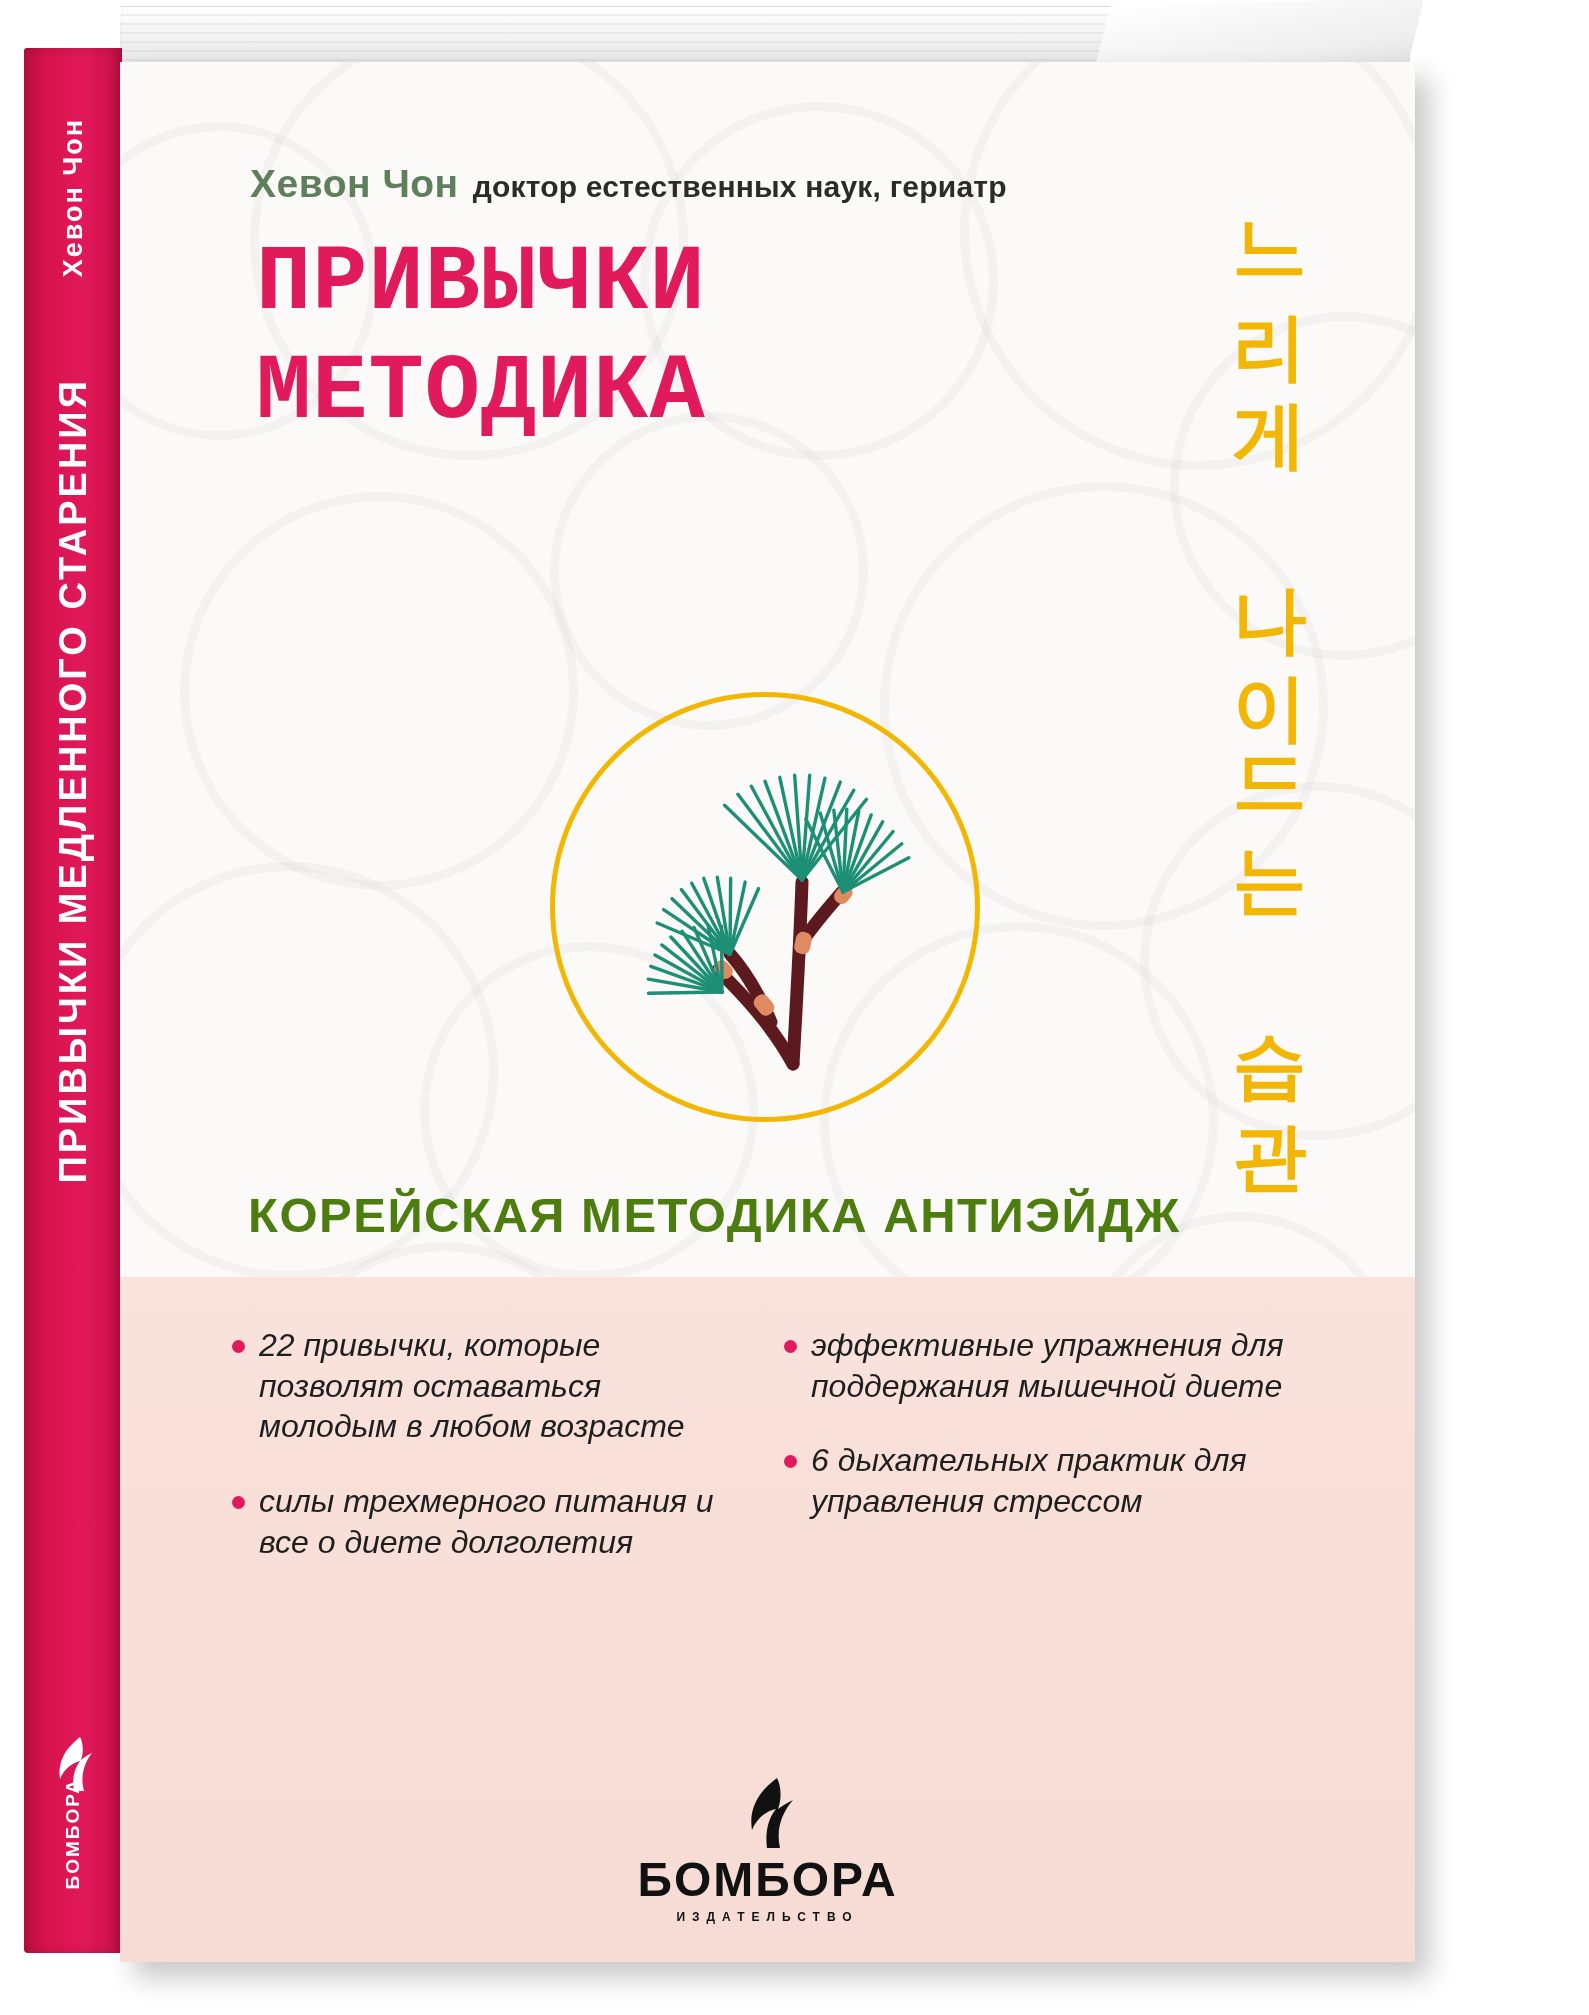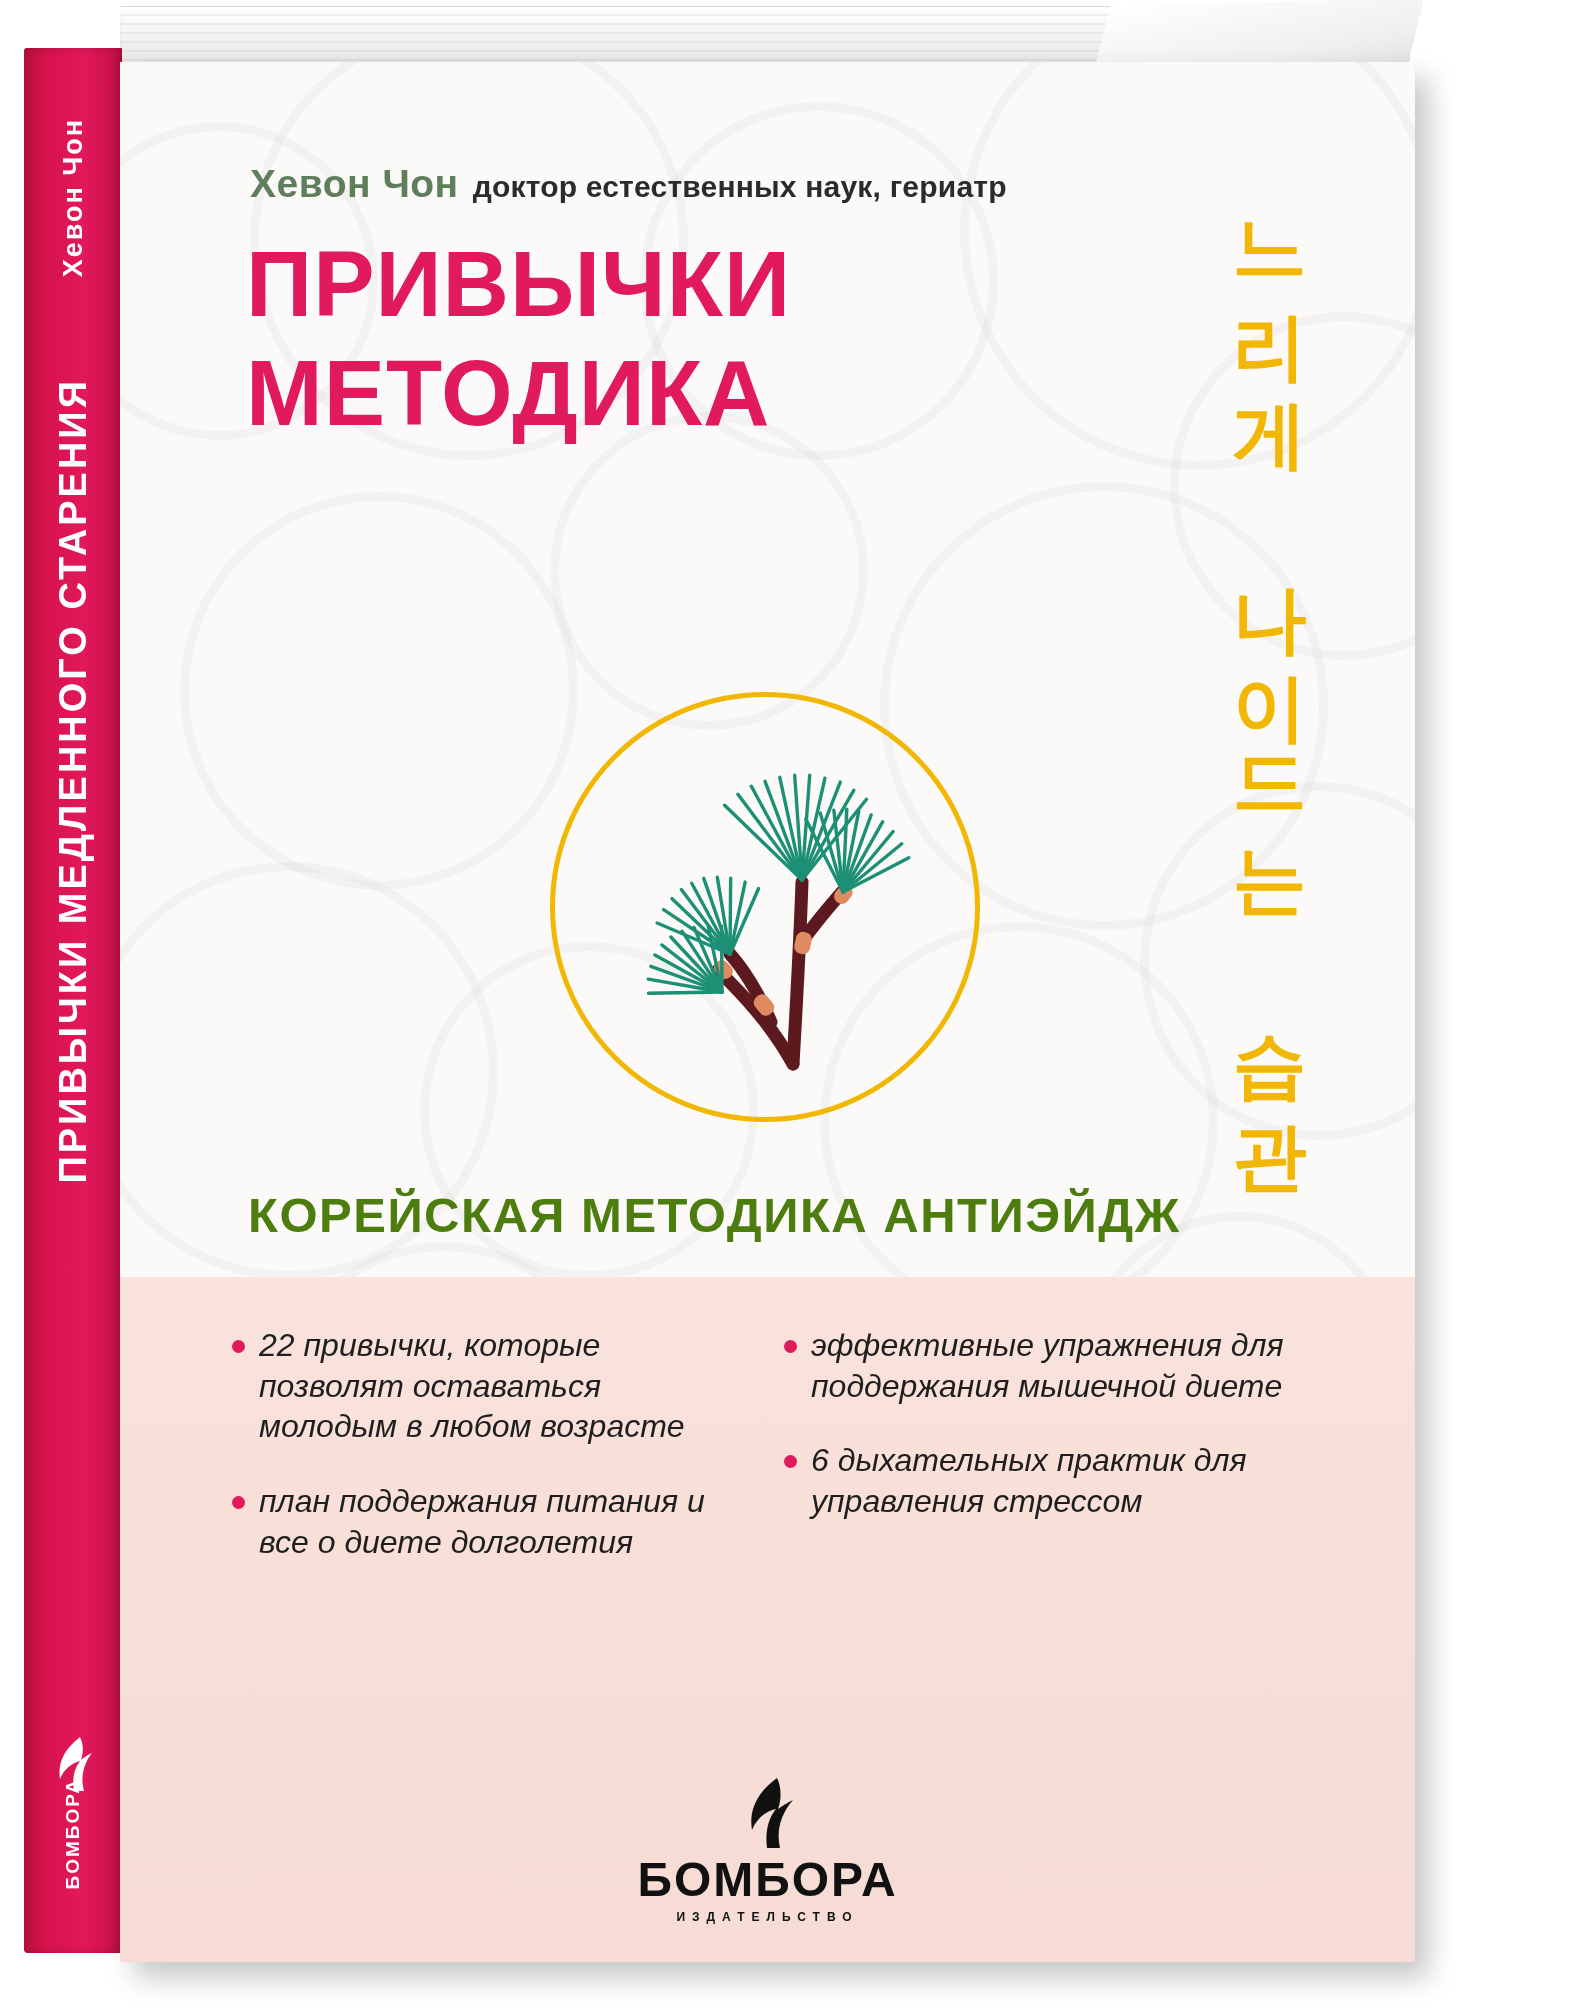--- a/index.html
+++ b/index.html
@@ -168,23 +168,24 @@
   .author-cred {
     font-size: 30px;
     font-weight: 700;
     color: #2b2b2b;
     letter-spacing: .2px;
   }
 
   
   .title-block {
     position: absolute;
-    left: 126px;
+    left: 136px;
     top: 168px;
     width: 980px;
+    font-family: Liberation Mono, monospace;
   }
   .title-line {
     font-size: 92px;
     line-height: 1.18;
     font-weight: 700;
     color: #e01a5b;
     letter-spacing: 1px;
     white-space: nowrap;
   }
 
@@ -454,21 +455,21 @@
 
       <div class="bullets-panel">
         <div class="bullets-grid">
           <div class="bullets-col">
             <div class="bullet">
               <span class="dot"></span>
               <span class="bullet-text">22 привычки, которые позволят оставаться молодым в любом возрасте</span>
             </div>
             <div class="bullet">
               <span class="dot"></span>
-              <span class="bullet-text">план поддержания питания и все о диете долголетия</span>
+              <span class="bullet-text">силы трехмерного питания и все о диете долголетия</span>
             </div>
           </div>
           <div class="bullets-col">
             <div class="bullet">
               <span class="dot"></span>
               <span class="bullet-text">эффективные упражнения для поддержания мышечной диете</span>
             </div>
             <div class="bullet">
               <span class="dot"></span>
               <span class="bullet-text">6 дыхательных практик для управления стрессом</span>

